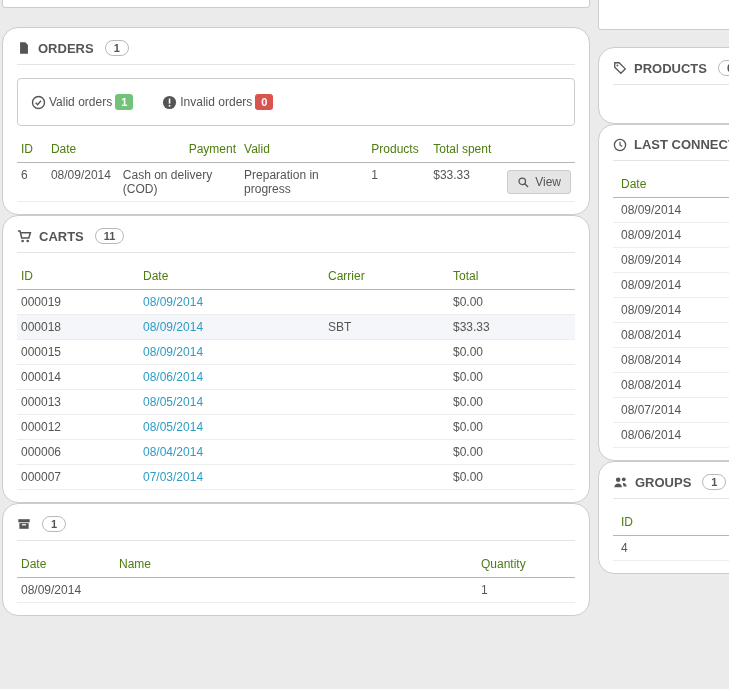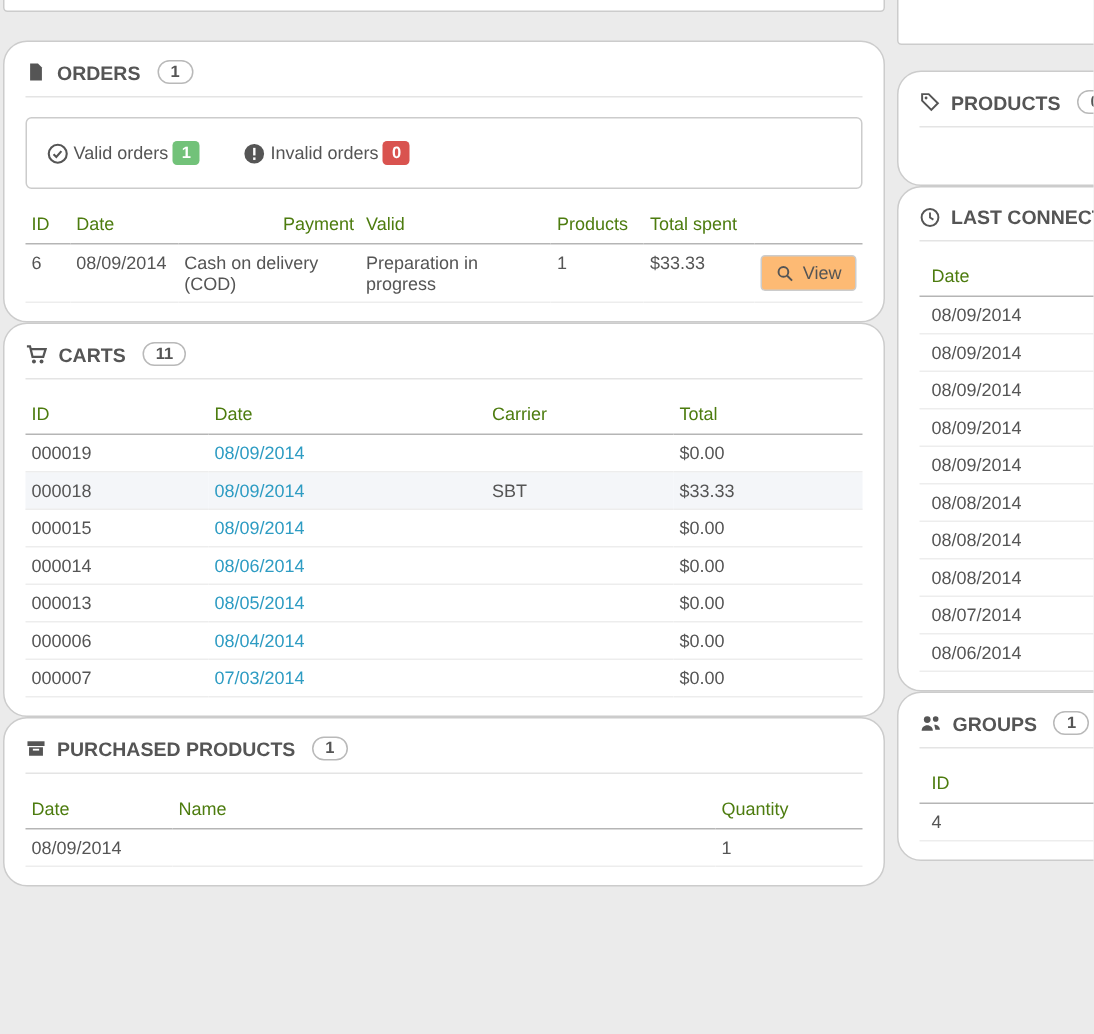--- a/index.html
+++ b/index.html
@@ -80,21 +80,21 @@
 
   .carts-table .c-id { width: 122px; }
   .carts-table .c-date { width: 185px; }
   .carts-table .c-carrier { width: 125px; }
 
   .purchased-table .c-date { width: 98px; }
   .purchased-table .c-name { width: 362px; }
 
   .btn-view {
     display: inline-flex; align-items: center; gap: 5px;
-    background: #fdba74; border: 1px solid #ccc; border-radius: 3px;
+    background: #e5e5e5; border: 1px solid #ccc; border-radius: 3px;
     padding: 4px 9px; font-size: 12px; color: #555;
     font-family: "Liberation Sans", sans-serif; cursor: pointer;
   }
 
   .vouchers-spacer { height: 26px; }
   .conn-table td, .conn-table th { padding-left: 8px; }
   .groups-table td, .groups-table th { padding-left: 8px; }
 </style>
 </head>
 <body>
@@ -209,20 +209,26 @@
             <td></td>
             <td>$0.00</td>
           </tr>
           <tr>
             <td>000013</td>
             <td><a class="link">08/05/2014</a></td>
             <td></td>
             <td>$0.00</td>
           </tr>
           <tr>
+            <td>000012</td>
+            <td><a class="link">08/05/2014</a></td>
+            <td></td>
+            <td>$0.00</td>
+          </tr>
+          <tr>
             <td>000006</td>
             <td><a class="link">08/04/2014</a></td>
             <td></td>
             <td>$0.00</td>
           </tr>
           <tr>
             <td>000007</td>
             <td><a class="link">07/03/2014</a></td>
             <td></td>
             <td>$0.00</td>
@@ -231,21 +237,20 @@
       </table>
     </section>
 
     <section class="panel">
       <h3 class="panel-heading">
         <svg width="14" height="14" viewBox="0 0 16 16">
             <rect x="1.5" y="2.5" width="13" height="3.6" fill="#555"></rect>
             <path d="M2.7 7h10.6v6.5H2.7z" fill="#555"></path>
             <rect x="5.6" y="8.2" width="4.8" height="1.4" fill="#fff"></rect>
           </svg>
-        <span>PURCHASED PRODUCTS</span>
         <span class="count-badge">1</span>
       </h3>
 
       <table class="purchased-table">
         <thead>
           <tr>
             <th class="c-date">Date</th>
             <th class="c-name">Name</th>
             <th>Quantity</th>
           </tr>

